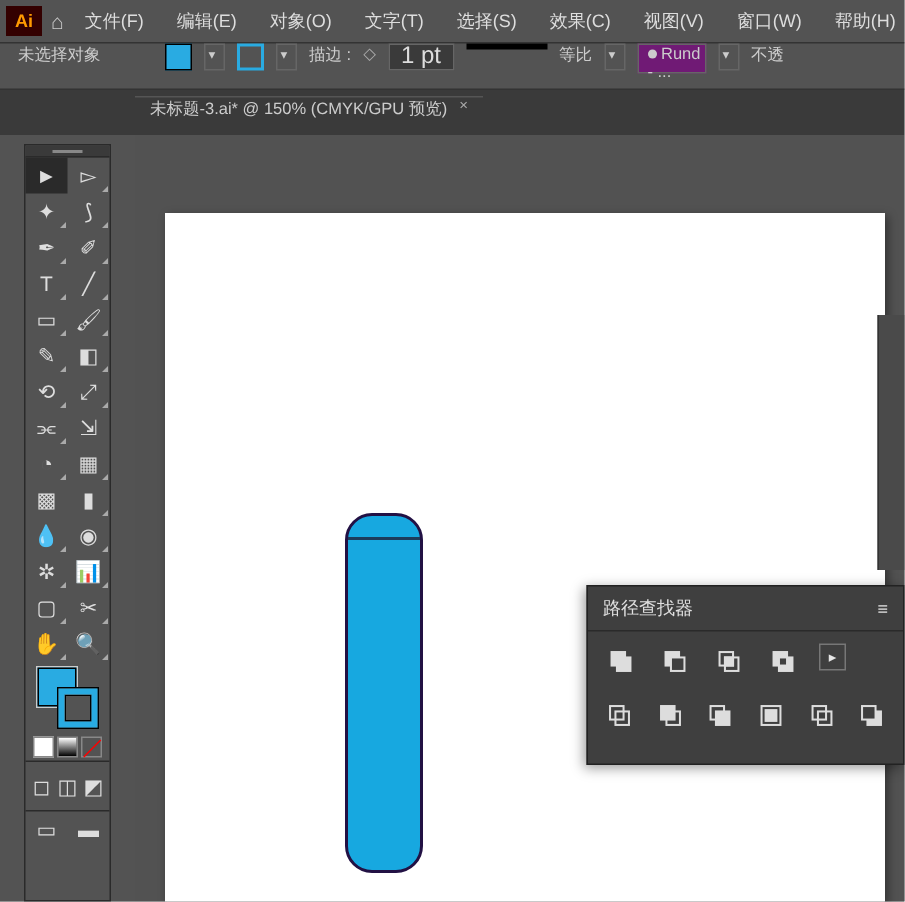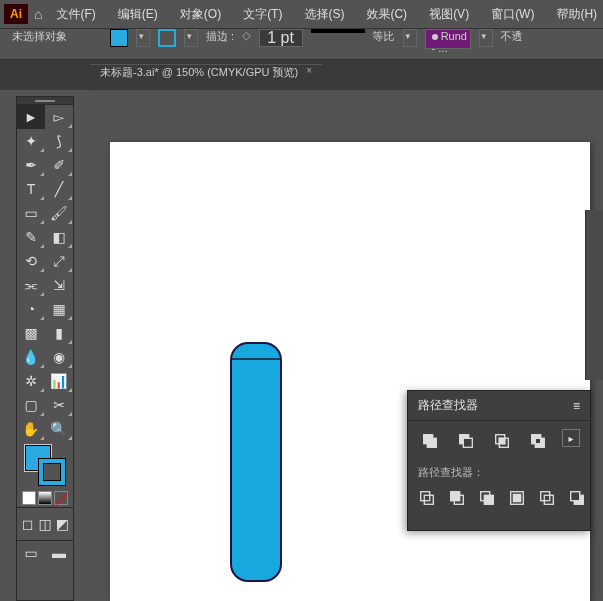--- a/index.html
+++ b/index.html
@@ -39,21 +39,21 @@
 .tiny{width:14px;height:14px;border:1px solid #888}
 .tiny.f{background:#fff}
 .tiny.g{background:linear-gradient(#fff,#000)}
 .tiny.n{background:#535353;position:relative}
 .tiny.n::after{content:"";position:absolute;top:-1px;left:6px;width:1px;height:16px;background:red;transform:rotate(45deg)}
 .modes{display:flex;justify-content:space-around;padding:4px 2px;border-top:1px solid #2a2a2a}
 .canvas-wrap{flex:1;background:#525252;position:relative}
 .artboard{position:absolute;top:52px;left:20px;width:480px;height:460px;background:#fff;box-shadow:2px 2px 6px rgba(0,0,0,.4)}
 .pill{position:absolute;top:200px;left:120px;width:52px;height:240px;background:#17a8e0;border:2px solid #214;border-radius:18px}
 .pill::before{content:"";position:absolute;top:14px;left:0;right:0;height:2px;background:#1c3b5a}
-.panel{position:absolute;top:300px;right:12px;width:184px;background:#3f3f3f;border:1px solid #222;box-shadow:-2px 2px 8px rgba(0,0,0,.4)}
+.panel{position:absolute;top:300px;right:0;width:212px;background:#3f3f3f;border:1px solid #222;box-shadow:-2px 2px 8px rgba(0,0,0,.4)}
 .panel-title{padding:6px 10px;font-size:12px;color:#e0e0e0;border-bottom:1px solid #2a2a2a;display:flex;align-items:center;justify-content:space-between}
 .panel-body{padding:8px 10px}
 .plabel{font-size:11px;color:#bbb;margin-bottom:6px}
 .prow{display:flex;gap:12px;margin-bottom:12px}
 .pbtn{width:24px;height:24px;display:flex;align-items:center;justify-content:center;color:#ddd;font-size:14px}
 .pbtn svg{width:18px;height:18px;fill:none;stroke:#ddd;stroke-width:1.5}
 .expand{width:18px;height:18px;border:1px solid #777;display:flex;align-items:center;justify-content:center;font-size:10px}
 .sidepanel{position:absolute;right:0;top:120px;width:18px;height:170px;background:#4a4a4a;border-left:1px solid #333}
 </style>
 </head>
@@ -216,21 +216,20 @@
             </div>
           <div class="pbtn">
               <svg viewBox="0 0 20 20">
                 <rect x="3" y="3" width="10" height="10" fill="#ddd"></rect>
                 <rect x="7" y="7" width="10" height="10" fill="#ddd"></rect>
                 <rect x="7" y="7" width="6" height="6" fill="#3f3f3f"></rect>
               </svg>
             </div>
           <div class="expand">▸</div>
         </div>
-        <div class="plabel">路径查找器：</div>
         <div class="prow">
           <div class="pbtn">
               <svg viewBox="0 0 20 20">
                 <rect x="3" y="3" width="10" height="10"></rect>
                 <rect x="7" y="7" width="10" height="10"></rect>
               </svg>
             </div>
           <div class="pbtn">
               <svg viewBox="0 0 20 20">
                 <rect x="3" y="3" width="10" height="10" fill="#ddd"></rect>

